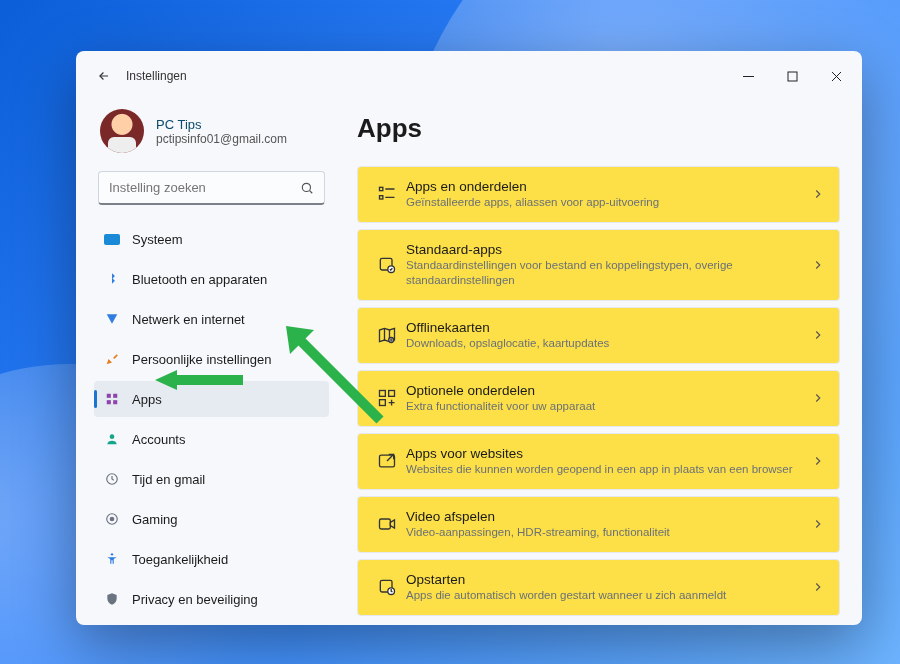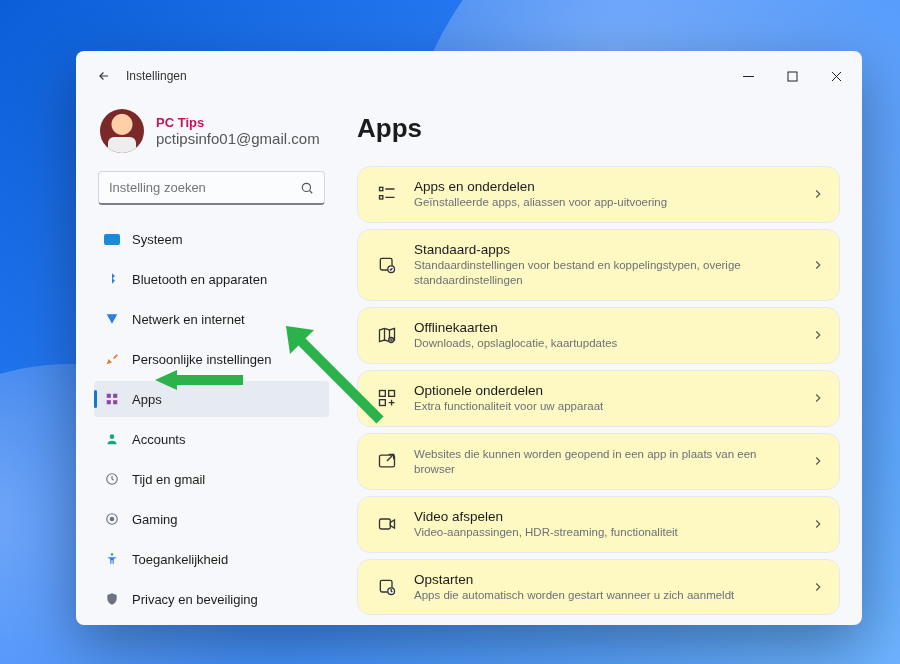--- a/index.html
+++ b/index.html
@@ -25,44 +25,44 @@
 .titlebar .back { width: 16px; height: 16px; display: flex; align-items: center; justify-content: center; color: #333; cursor: pointer; }
 .titlebar .title { margin-left: 14px; font-size: 12px; color: #333; }
 .titlebar .spacer { flex: 1; }
 .winbtn { width: 44px; height: 30px; display: flex; align-items: center; justify-content: center; color: #222; cursor: pointer; }
 
 .body { flex: 1; display: flex; overflow: hidden; }
 .sidebar { width: 265px; padding: 0 12px 12px 18px; display: flex; flex-direction: column; }
 .profile { display: flex; align-items: center; gap: 12px; padding: 16px 6px 14px 6px; }
 .avatar { width: 44px; height: 44px; border-radius: 50%; background: radial-gradient(circle at 50% 35%, #ffcfa8 0 10px, transparent 11px), linear-gradient(#7a2828,#7a2828); background-color:#3a2d2d; position: relative; overflow:hidden;}
 .avatar::after{content:"";position:absolute;bottom:-4px;left:8px;width:28px;height:20px;background:#eee;border-radius:6px 6px 0 0;}
-.profile-name { font-size: 13px; font-weight: 700; color: #be185d; }
-.profile-email { font-size: 15px; color: #555; }
+.profile-name { font-size: 13px; font-weight: 400; color: #0c4a6e; }
+.profile-email { font-size: 12px; color: #555; }
 .searchbox { margin: 4px 4px 10px 4px; height: 34px; border: 1px solid #cfd6e0; border-bottom: 2px solid #7a7f88; border-radius: 4px; background: #fbfcfe; display: flex; align-items: center; padding: 8px 10px; }
 .searchbox input { flex: 1; border: none; outline: none; background: transparent; font-size: 13px; color: #333; }
 .searchbox .sicon { color: #555; }
 
 .nav { display: flex; flex-direction: column; gap: 4px; margin-top: 6px; }
 .nav-item { display: flex; align-items: center; gap: 12px; height: 36px; padding: 0 10px; border-radius: 4px; font-size: 13px; color: #1b1b1b; cursor: pointer; position: relative; }
 .nav-item.active { background: #e6ebf2; }
 .nav-item.active::before { content: ""; position: absolute; left: 0; top: 9px; width: 3px; height: 18px; background: #1975d1; border-radius: 2px; }
 .nav-icon { width: 16px; height: 16px; display: inline-flex; align-items: center; justify-content: center; }
 .nav-icon.sys { background: #1b8ad6; border-radius: 2px; width:16px; height:11px; }
 .nav-icon.blue { color: #2f7de1; }
 .nav-icon.teal { color: #17a589; }
 .nav-icon.orange { color: #e67e22; }
 .nav-icon.purple { color: #8e44ad; }
 .nav-icon.grey { color: #6b7280; }
 .nav-icon.gold { color: #c49a1f; }
 
 .main { flex: 1; padding: 16px 22px 16px 4px; overflow-y: auto; }
 .main h1 { font-size: 26px; font-weight: 600; color: #1b1b1b; margin: 4px 0 22px 12px; }
 .card {
-  background: #fef9c3; border: 1px solid #e5e9ef; border-radius: 13px;
-  display: flex; align-items: center; gap: 16px;
+  background: #fde047; border: 1px solid #e5e9ef; border-radius: 4px;
+  display: flex; align-items: center; gap: 8px;
   padding: 12px 14px 12px 18px; margin: 0 0 6px 12px; cursor: pointer;
 }
 .card .cicon { width: 22px; color: #333; display:flex; justify-content:center; }
 .card .ctext { flex: 1; }
 .card .ctitle { font-size: 13.5px; color: #1b1b1b; }
 .card .csub { font-size: 11.5px; color: #6a7078; margin-top: 1px; line-height: 1.3; }
 .card .chev { color: #555; }
 
 .arrow { position: absolute; pointer-events: none; }
 .arrow.a1 { left: 155px; top: 368px; }
@@ -299,20 +299,21 @@
 
       <div class="card">
         <span class="cicon">
             <svg width="20" height="20" viewBox="0 0 24 24" fill="none" stroke="currentColor" stroke-width="1.6">
               <rect x="3" y="5" width="18" height="14" rx="2"></rect>
               <path d="M14 4h6v6"></path>
               <path d="M20 4l-8 8"></path>
             </svg>
           </span>
         <div class="ctext">
+            <div class="ctitle">Apps voor websites</div>
             <div class="csub">Websites die kunnen worden geopend in een app in plaats van een browser</div>
           </div>
         <span class="chev">
             <svg width="14" height="14" viewBox="0 0 24 24" fill="none" stroke="currentColor" stroke-width="2">
               <path d="M9 6l6 6-6 6"></path>
             </svg>
           </span>
       </div>
 
       <div class="card">

